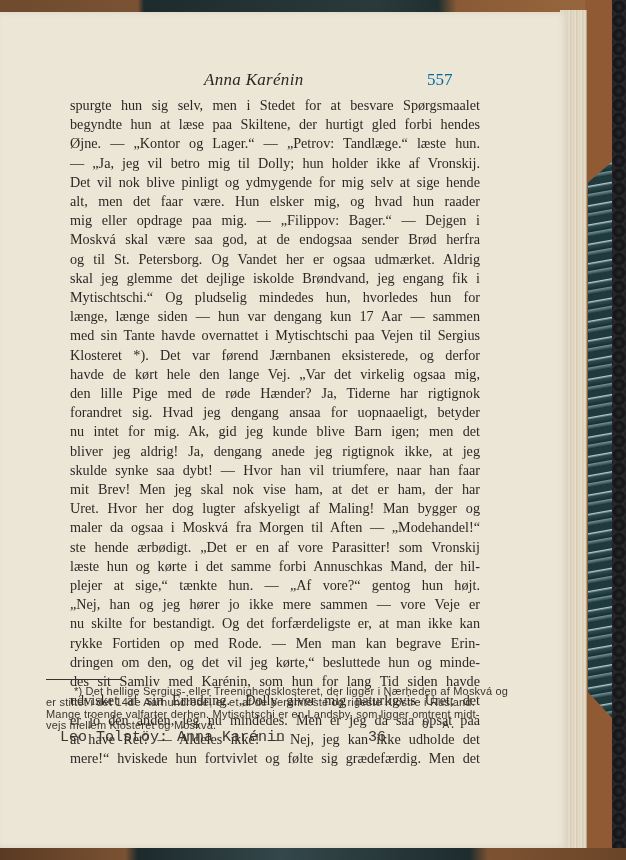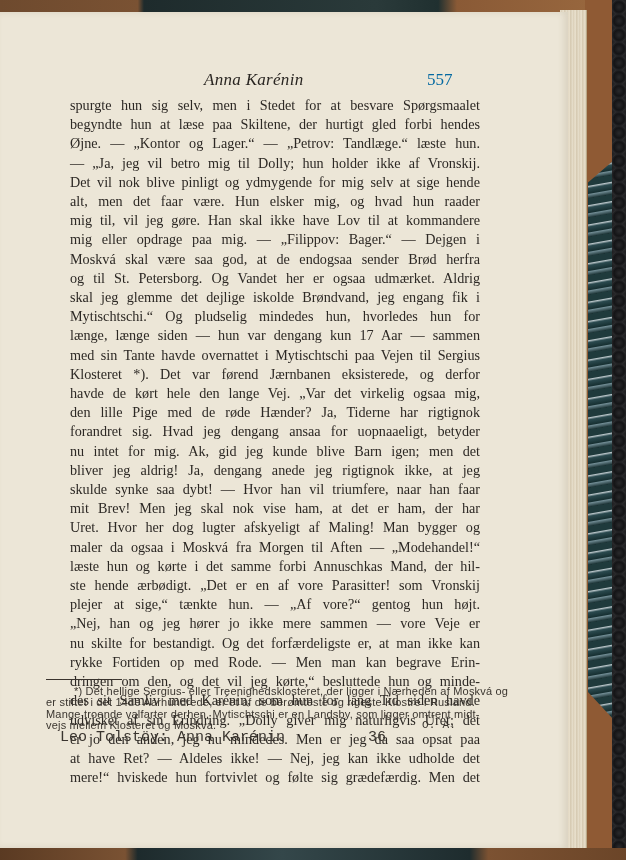--- a/index.html
+++ b/index.html
@@ -94,40 +94,39 @@
     <span class="page-number">557</span>
   </div>
 
   <div class="body-text">
     <span class="line">spurgte hun sig selv, men i Stedet for at besvare Spørgsmaalet</span>
     <span class="line">begyndte hun at læse paa Skiltene, der hurtigt gled forbi hendes</span>
     <span class="line">Øjne. — „Kontor og Lager.“ — „Petrov: Tandlæge.“ læste hun.</span>
     <span class="line">— „Ja, jeg vil betro mig til Dolly; hun holder ikke af Vronskij.</span>
     <span class="line">Det vil nok blive pinligt og ydmygende for mig selv at sige hende</span>
     <span class="line">alt, men det faar være. Hun elsker mig, og hvad hun raader</span>
-    <span class="line">mig til, vil jeg gøre. Han skal ikke have Lov til at kommandere</span>
     <span class="line">mig eller opdrage paa mig. — „Filippov: Bager.“ — Dejgen i</span>
     <span class="line">Moskvá skal være saa god, at de endogsaa sender Brød herfra</span>
     <span class="line">og til St. Petersborg. Og Vandet her er ogsaa udmærket. Aldrig</span>
     <span class="line">skal jeg glemme det dejlige iskolde Brøndvand, jeg engang fik i</span>
     <span class="line">Mytischtschi.“ Og pludselig mindedes hun, hvorledes hun for</span>
     <span class="line">længe, længe siden — hun var dengang kun 17 Aar — sammen</span>
     <span class="line">med sin Tante havde overnattet i Mytischtschi paa Vejen til Sergius</span>
     <span class="line">Klosteret *). Det var førend Jærnbanen eksisterede, og derfor</span>
     <span class="line">havde de kørt hele den lange Vej. „Var det virkelig ogsaa mig,</span>
     <span class="line">den lille Pige med de røde Hænder? Ja, Tiderne har rigtignok</span>
     <span class="line">forandret sig. Hvad jeg dengang ansaa for uopnaaeligt, betyder</span>
     <span class="line">nu intet for mig. Ak, gid jeg kunde blive Barn igen; men det</span>
     <span class="line">bliver jeg aldrig! Ja, dengang anede jeg rigtignok ikke, at jeg</span>
     <span class="line">skulde synke saa dybt! — Hvor han vil triumfere, naar han faar</span>
     <span class="line">mit Brev! Men jeg skal nok vise ham, at det er ham, der har</span>
     <span class="line">Uret. Hvor her dog lugter afskyeligt af Maling! Man bygger og</span>
     <span class="line">maler da ogsaa i Moskvá fra Morgen til Aften — „Modehandel!“</span>
+    <span class="line">ste hende ærbødigt. „Det er en af vore Parasitter! som Vronskij</span>
     <span class="line">læste hun og kørte i det samme forbi Annuschkas Mand, der hil-</span>
-    <span class="line">ste hende ærbødigt. „Det er en af vore Parasitter! som Vronskij</span>
     <span class="line">plejer at sige,“ tænkte hun. — „Af vore?“ gentog hun højt.</span>
     <span class="line">„Nej, han og jeg hører jo ikke mere sammen — vore Veje er</span>
     <span class="line">nu skilte for bestandigt. Og det forfærdeligste er, at man ikke kan</span>
     <span class="line">rykke Fortiden op med Rode. — Men man kan begrave Erin-</span>
     <span class="line">dringen om den, og det vil jeg kørte,“ besluttede hun og minde-</span>
     <span class="line">des sit Samliv med Karénin, som hun for lang Tid siden havde</span>
     <span class="line">udvisket af sin Erindring. „Dolly giver mig naturligvis Uret; det</span>
     <span class="line">er jo den anden, jeg nu mindedes. Men er jeg da saa opsat paa</span>
     <span class="line">at have Ret? — Aldeles ikke! — Nej, jeg kan ikke udholde det</span>
     <span class="line">mere!“ hviskede hun fortvivlet og følte sig grædefærdig. Men det</span>

